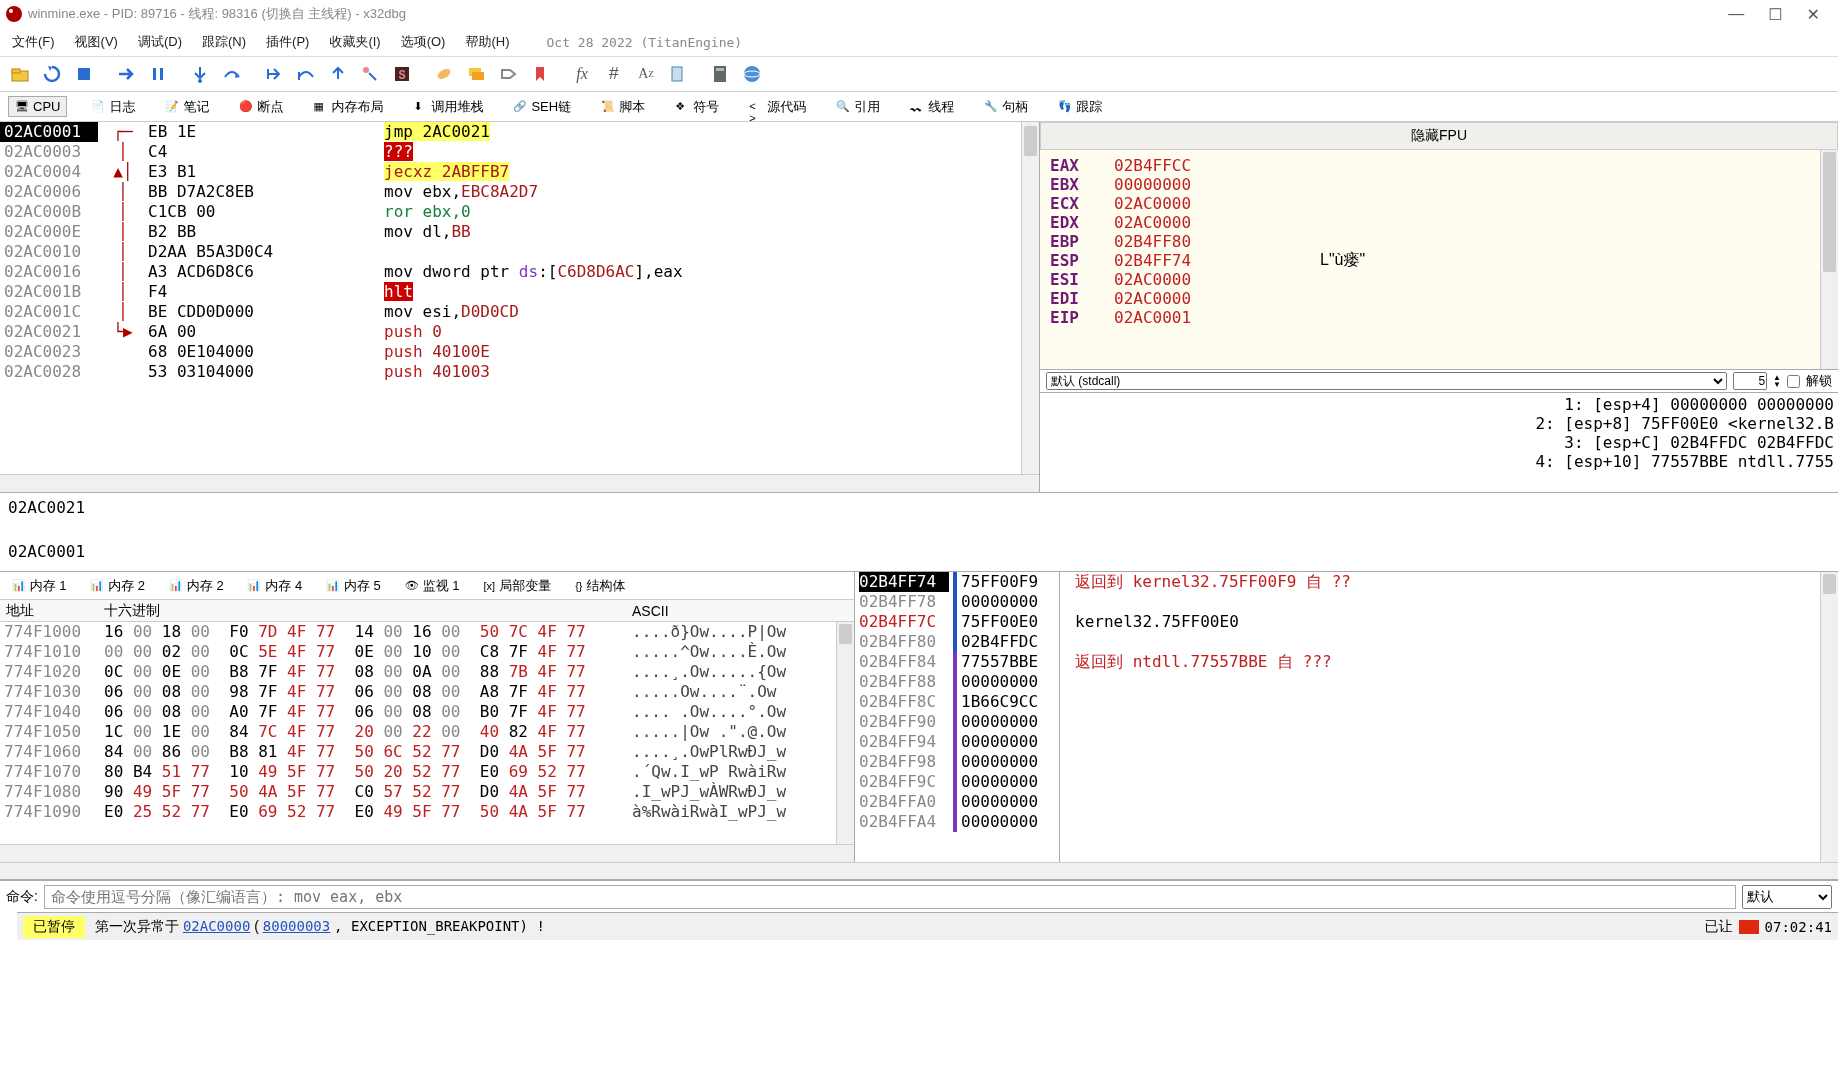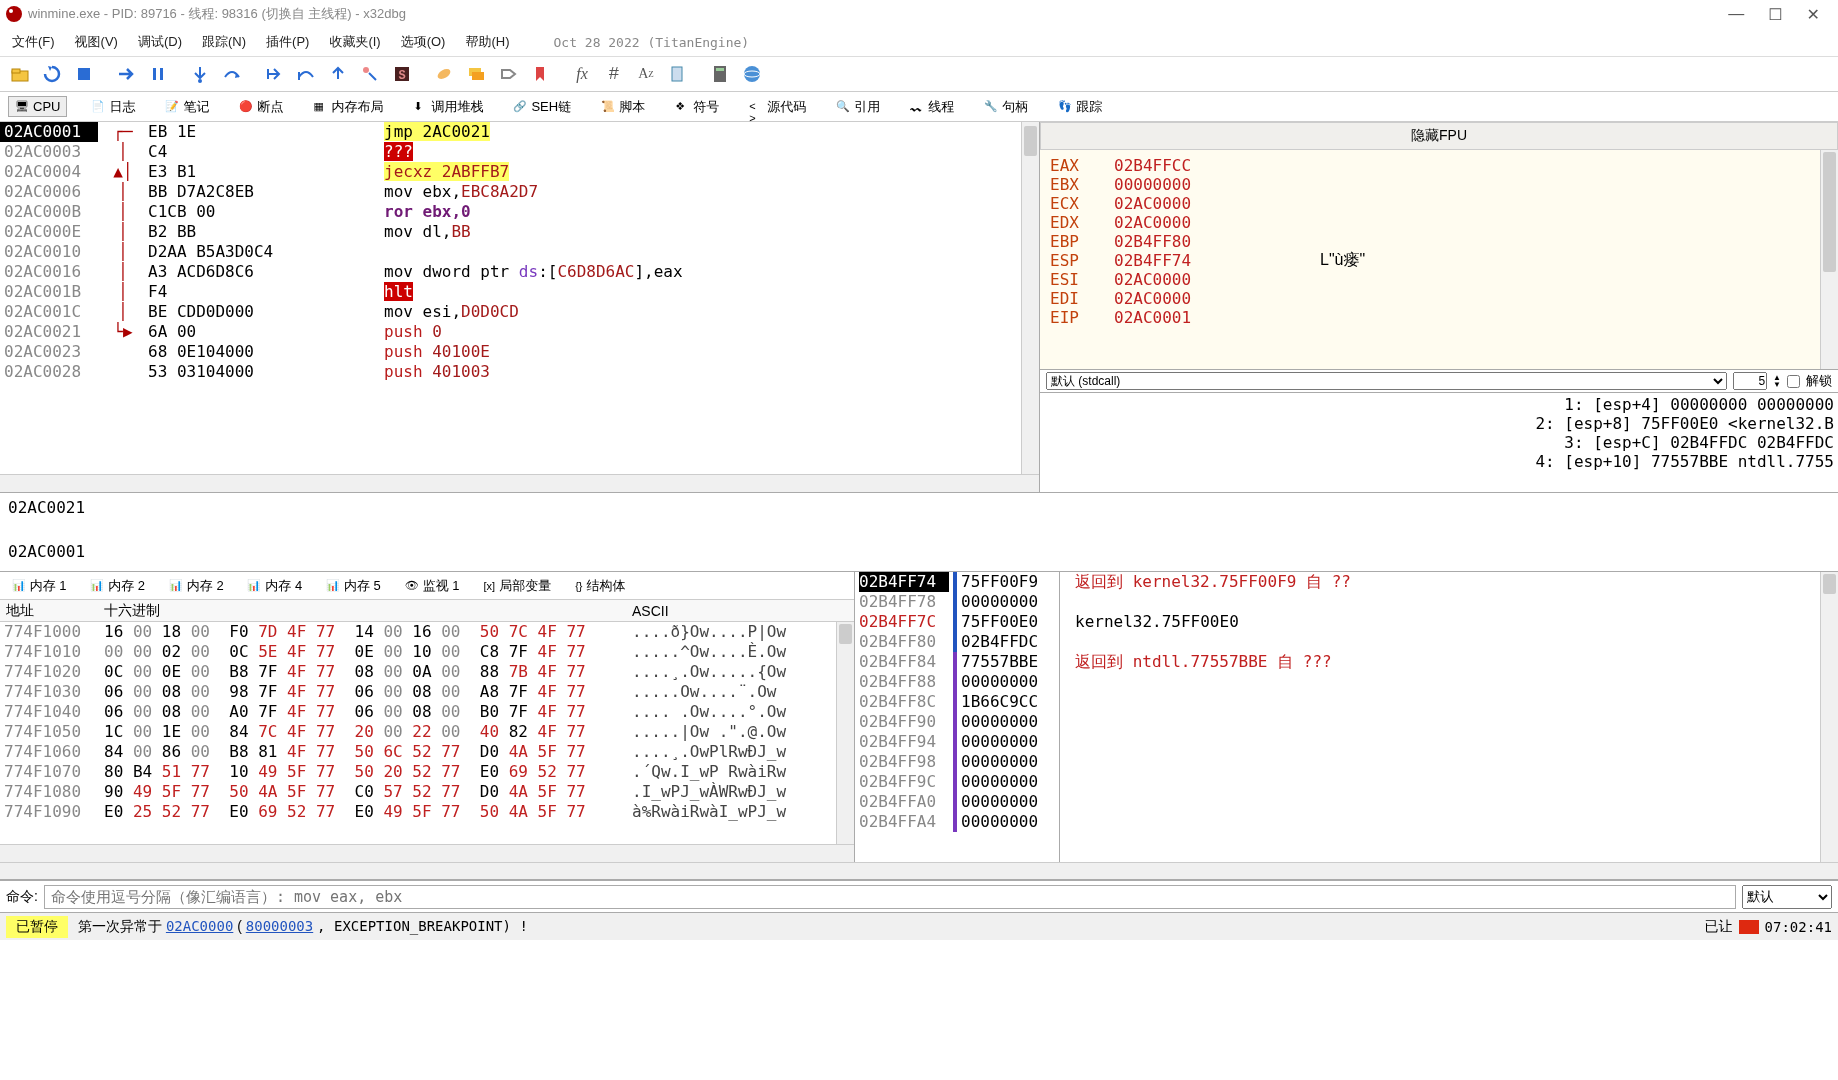--- a/index.html
+++ b/index.html
@@ -27,21 +27,21 @@
 .menu-bar {
   height: 28px;
   display: flex;
   align-items: center;
   gap: 20px;
   padding: 0 12px;
   font-family: "Microsoft YaHei", "Segoe UI", sans-serif;
   font-size: 13px;
   color: #222;
 }
-.menu-bar .date { color:#888; font-family:Consolas,monospace; margin-left:24px;}
+.menu-bar .date { color:#888; font-family:Consolas,monospace; margin-left:17px;}
 .toolbar-main {
   height: 36px;
   display: flex;
   align-items: center;
   gap: 4px;
   padding: 2px 6px;
   border-top:1px solid #ddd;
   border-bottom:1px solid #ccc;
 }
 .tbtn { width:28px; height:28px; display:flex; align-items:center; justify-content:center; border-radius:3px; }
@@ -79,31 +79,31 @@
 }
 .disasm-row { display:flex; height:20px; white-space:pre; }
 .disasm-row .addr { width:98px; padding-left:4px; color:#888; }
 .disasm-row .addr.hl { background:#000; color:#fff; }
 .disasm-row .mark { width:50px; text-align:center; color:#a00; font-weight:bold; }
 .disasm-row .bytes { width:236px; }
 .disasm-row .mnem { flex:1; }
 .hl-yellow { background:#ffff66; }
 .hl-red { background:#c00; color:#fff; }
 .c-blue { color:#b91c1c; }
-.c-gray { color:#701a75;font-weight:bold; }
+.c-gray { color:#15803d; }
 .c-purple { color:#7838be; }
 .c-darkred { color:#a31a1a; }
 .disasm-hscroll { height:18px; background:#f0f0f0; border-top:1px solid #ccc; position:relative; }
 .vscroll { width:18px; background:#f0f0f0; border-left:1px solid #ccc; position:relative; }
 .vscroll .thumb { position:absolute; left:2px; right:2px; background:#ccc; border-radius:2px; }
 .regs-pane { flex:1; display:flex; flex-direction:column; }
 .regs-header { text-align:center; padding:4px; background:#f0efec; border:1px solid #ccc; font-family:"Microsoft YaHei",sans-serif; }
 .regs-body { flex:1; padding:6px 10px; background:#FFFCF0; font-family:Consolas,monospace; font-size:16px; line-height:19px; position:relative;}
 .reg-row { display:flex; gap:24px; }
-.reg-name { width:40px; color:#c2410c; }
+.reg-name { width:40px; color:#701a75;font-weight:bold; }
 .reg-val { color:#c02020; }
 .reg-hint { position:absolute; left:280px; top:100px; font-family:"Microsoft YaHei",sans-serif; }
 .stack-args { height:100px; border-top:1px solid #aaa; font-family:Consolas,monospace; font-size:16px; line-height:19px; padding:2px 4px; overflow:hidden;text-align:right; }
 .stack-args-ctrl { display:flex; align-items:center; gap:6px; padding:2px 6px; border-top:1px solid #aaa; font-family:"Microsoft YaHei",sans-serif; font-size:13px; }
 .stack-args-ctrl select,.stack-args-ctrl input { font-size:12px; }
 .sub-info {
   height:80px;
   border-top:1px solid #aaa;
   border-bottom:1px solid #aaa;
   padding:4px 8px;
@@ -148,20 +148,21 @@
   height:32px; display:flex; align-items:center; gap:6px; padding:0 6px;
   border-top:1px solid #aaa; font-family:"Microsoft YaHei",sans-serif; font-size:14px;
 }
 .cmd-bar input { flex:1; height:24px; padding:0 6px; font-family:Consolas,monospace; font-size:15px; border:1px solid #aaa; color:#888; }
 .cmd-bar select { height:24px; width:90px; }
 
 .status-bar {
   height:28px; display:flex; align-items:center; gap:10px; padding:0 6px;
   border-top:1px solid #aaa; font-family:"Microsoft YaHei",Consolas,sans-serif; font-size:14px;
   background:#f0f0f0;
+  margin-left:17px;
 }
 .status-paused { background:#ffff66; padding:2px 10px; }
 .status-link { color:#2154bf; text-decoration:underline; font-family:Consolas,monospace; }
 .status-right { margin-left:auto; display:flex; gap:6px; align-items:center; }
 .flag-cn { width:20px; height:14px; background:linear-gradient(#de2910,#de2910); display:inline-block; position:relative; }
 svg { display:block; }
 </style>
 </head>
 <body>
 

